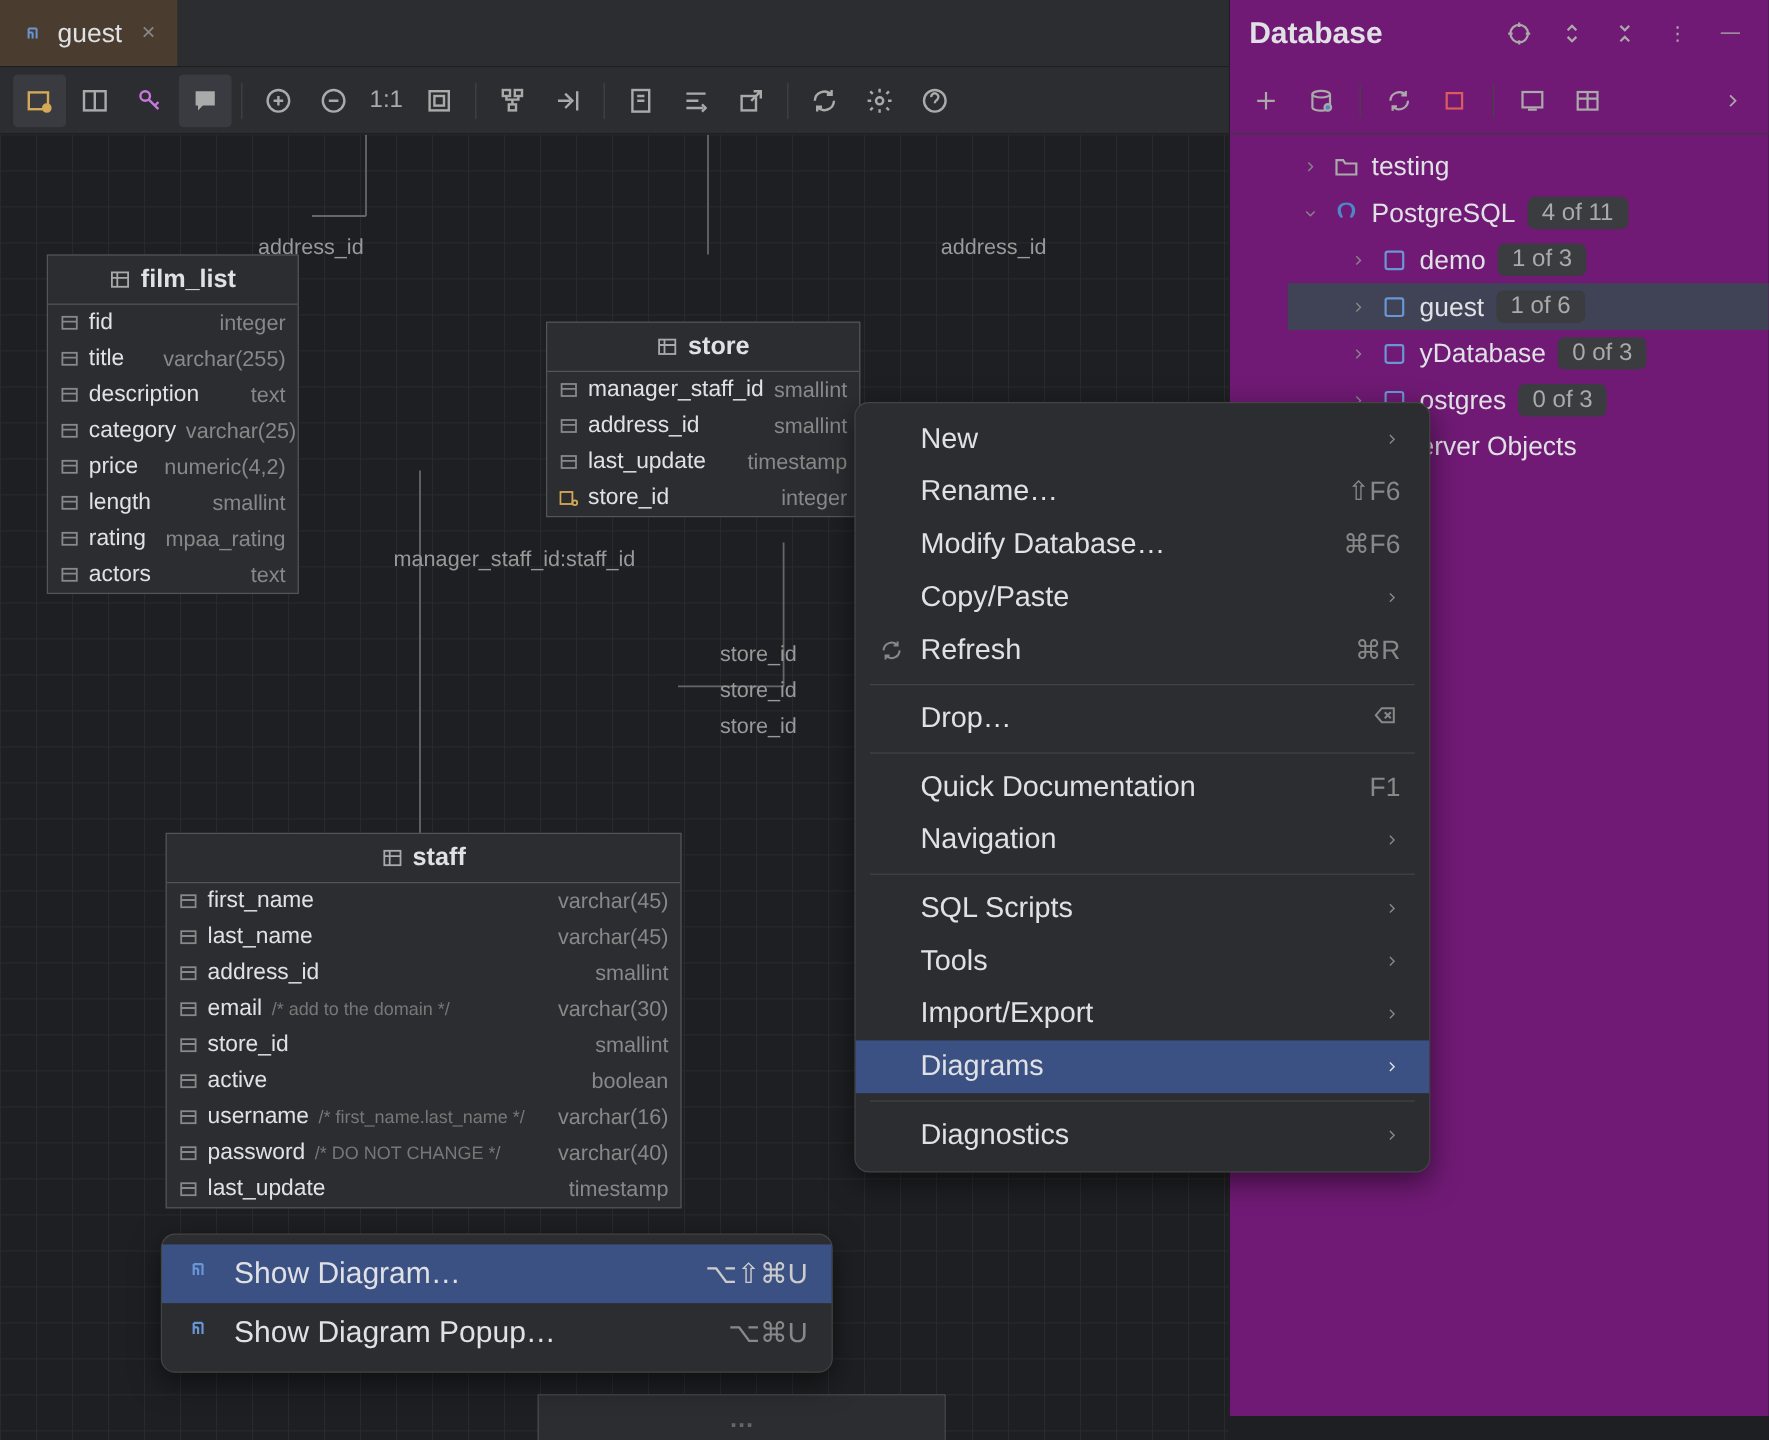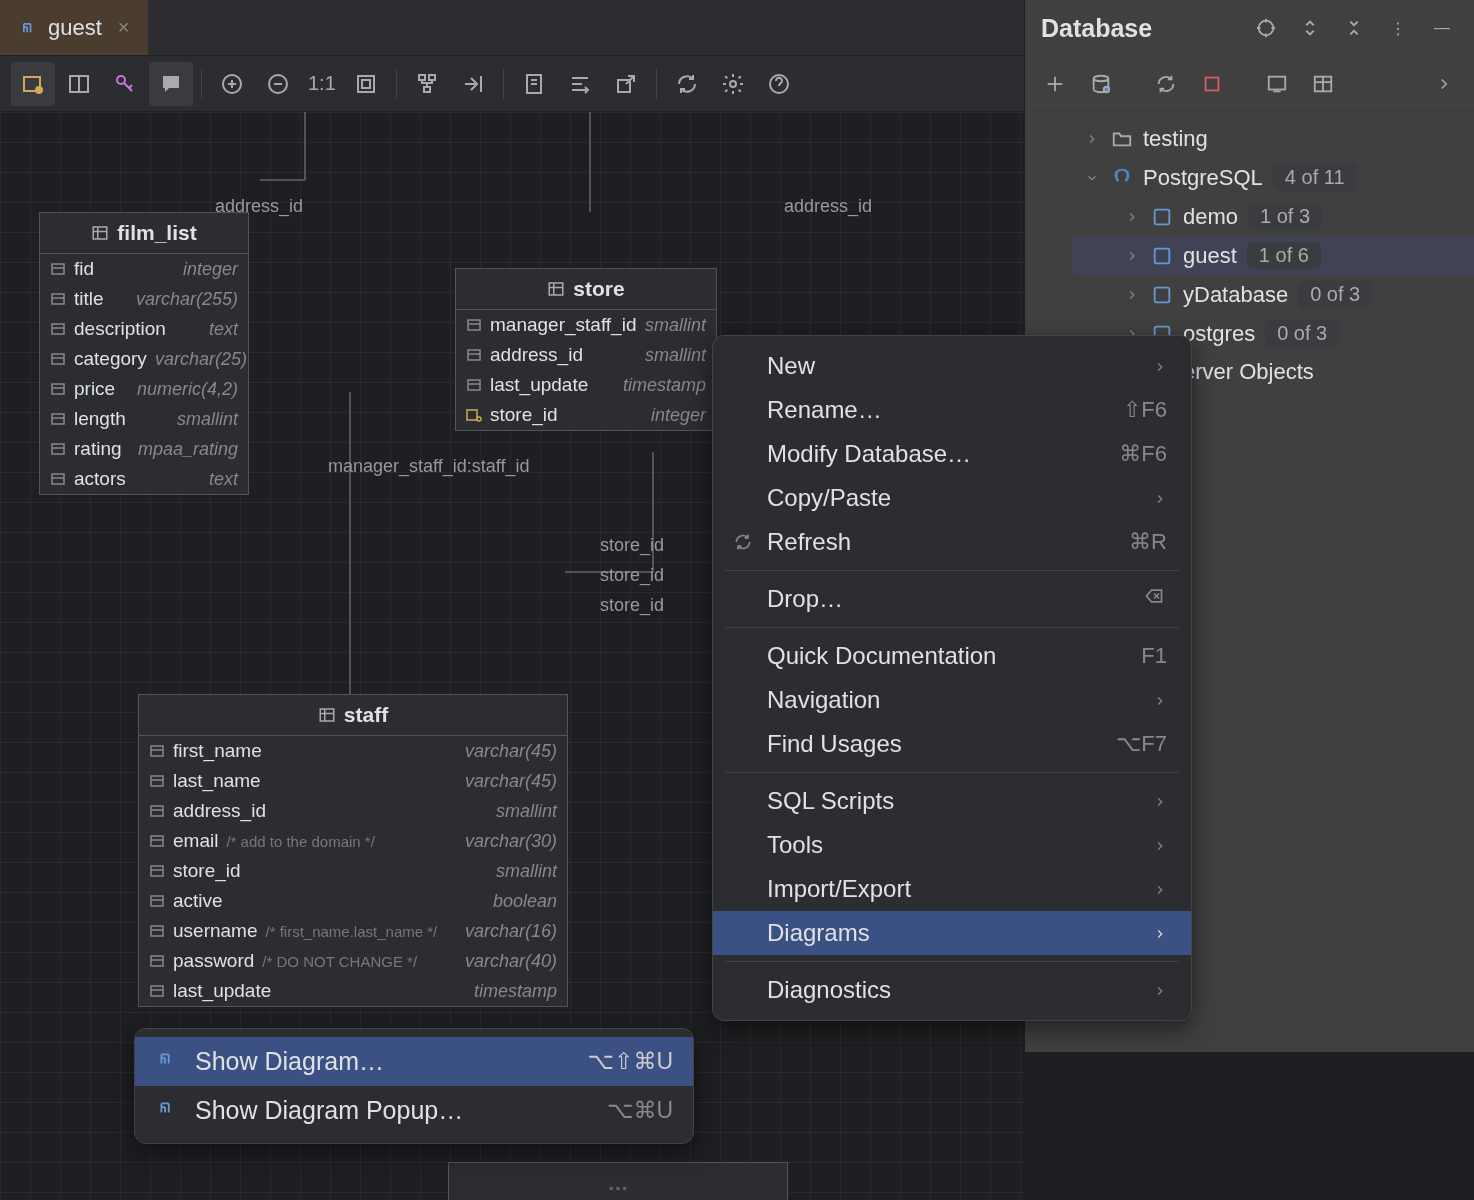--- a/index.html
+++ b/index.html
@@ -91,21 +91,21 @@
     .entity-row {
       display: flex;
       align-items: center;
       padding: 4px 10px;
       font-size: 19px;
       gap: 8px;
     }
     .col-icon { width: 16px; height: 16px; flex-shrink: 0; }
     .col-name { color: #dfe1e5; }
     .col-comment { color: #777; font-size: 15px; }
-    .col-type { color: #888; margin-left: auto; font-size: 18px; font-style: italic; }
+    .col-type { color: #888; margin-left: auto; font-size: 18px; }
     
     
     .rel-label {
       position: absolute;
       color: #999;
       font-size: 18px;
     }
     
     
     .connector {
@@ -114,22 +114,22 @@
       stroke-width: 1.5;
       fill: none;
     }
     
     
     .right-panel {
       position: absolute;
       top: 0;
       left: 1024px;
       width: 450px;
-      height: 1052px;
-      background: #404040;
+      height: 1180px;
+      background: #701a75;
       border-left: 1px solid #1e1f22;
     }
     .panel-header {
       display: flex;
       align-items: center;
       height: 56px;
       padding: 0 16px;
       gap: 12px;
     }
     .panel-title { font-size: 25px; font-weight: 700; color: #dfe1e5; flex: 1; }
@@ -769,25 +769,20 @@
       <span class="menu-label">Quick Documentation</span>
       <span class="menu-shortcut">F1</span>
     </div>
     <div class="menu-item">
       <span class="menu-icon"></span>
       <span class="menu-label">Navigation</span>
       <span class="menu-arrow"><svg width="14" height="14" viewBox="0 0 24 24" fill="none" stroke="currentColor" stroke-width="2">
           <path d="M9 6l6 6-6 6"></path>
         </svg></span>
     </div>
-    <div class="menu-item">
-      <span class="menu-icon"></span>
-      <span class="menu-label">Find Usages</span>
-      <span class="menu-shortcut">⌥F7</span>
-    </div>
     <div class="menu-sep"></div>
     <div class="menu-item">
       <span class="menu-icon"></span>
       <span class="menu-label">SQL Scripts</span>
       <span class="menu-arrow"><svg width="14" height="14" viewBox="0 0 24 24" fill="none" stroke="currentColor" stroke-width="2">
           <path d="M9 6l6 6-6 6"></path>
         </svg></span>
     </div>
     <div class="menu-item">
       <span class="menu-icon"></span>

